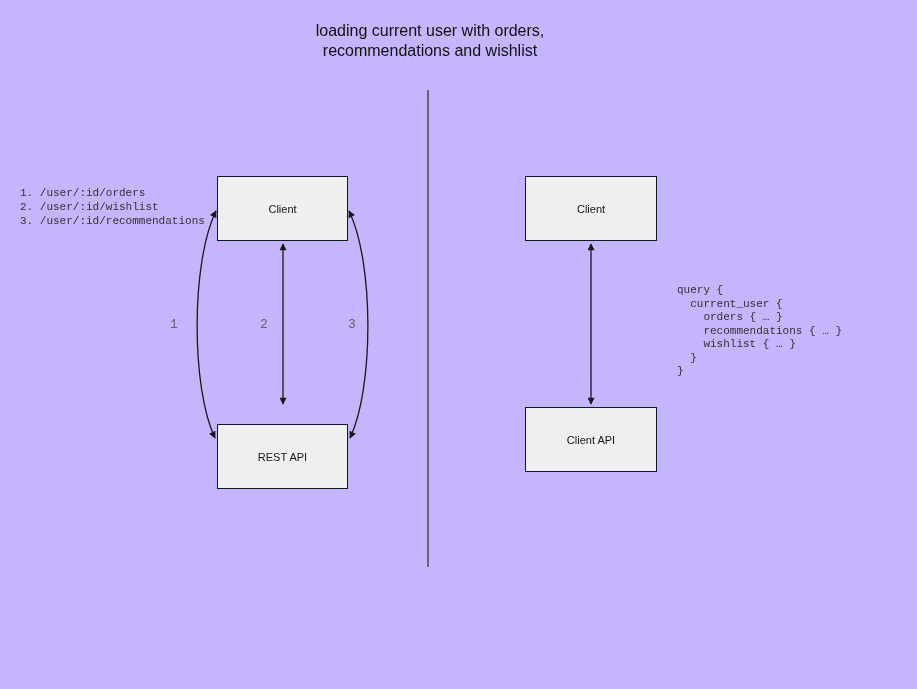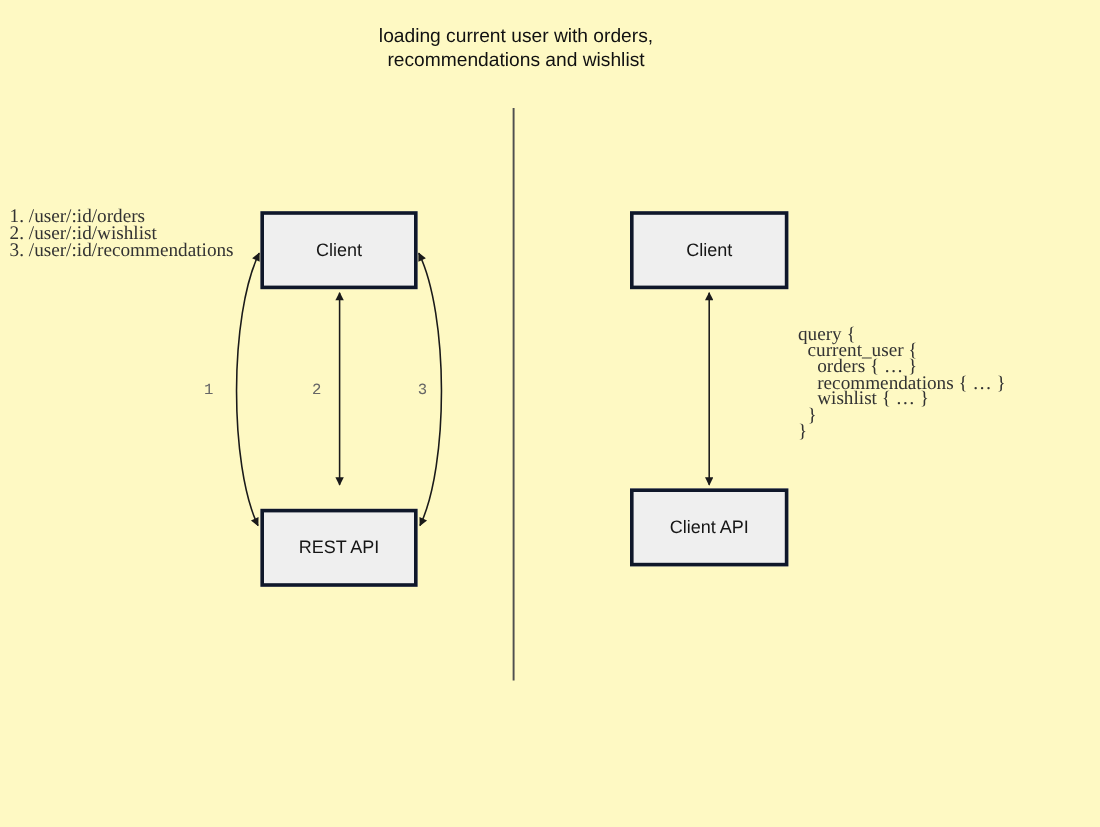--- a/index.html
+++ b/index.html
@@ -1,20 +1,20 @@
 <!DOCTYPE html>
 <html><head>
 <meta charset="utf-8">
 <style>
   html, body { margin: 0; padding: 0; background: #ffffff; }
   .canvas {
     position: relative;
     width: 917px;
     height: 689px;
-    background: #fef9c3;
+    background: #c4b5fd;
     font-family: "Liberation Sans", sans-serif;
     overflow: hidden;
   }
   .title {
     position: absolute;
     top: 21px;
     left: 0;
     width: 860px;
     text-align: center;
     font-size: 16px;
@@ -26,36 +26,36 @@
     position: absolute;
     left: 0;
     top: 0;
   }
   .node {
     position: absolute;
     width: 131px;
     height: 65px;
     box-sizing: border-box;
     background: #efefef;
-    border: 3px solid #0f172a;
+    border: 1px solid #0f172a;
     display: flex;
     align-items: center;
     justify-content: center;
-    font-size: 15px;
+    font-size: 11px;
     color: #161616;
   }
   #node-client-left  { left: 217px; top: 176px; }
   #node-rest         { left: 217px; top: 424px; }
   #node-client-right { left: 525px; top: 176px; width: 132px; }
   #node-graphql      { left: 525px; top: 407px; width: 132px; }
   .code {
     position: absolute;
-    margin: 0;
-    font-family: Liberation Serif, serif;
-    font-size: 16px;
+    margin: 12px;
+    font-family: Liberation Mono, monospace;
+    font-size: 11px;
     line-height: 14px;
     color: #333333;
     white-space: pre;
   }
   #endpoints { left: 8px;   top: 174px; }
   #query     { left: 665px; top: 272px; line-height: 13.5px; }
   .arrow-label {
     position: absolute;
     width: 14px;
     text-align: center;

